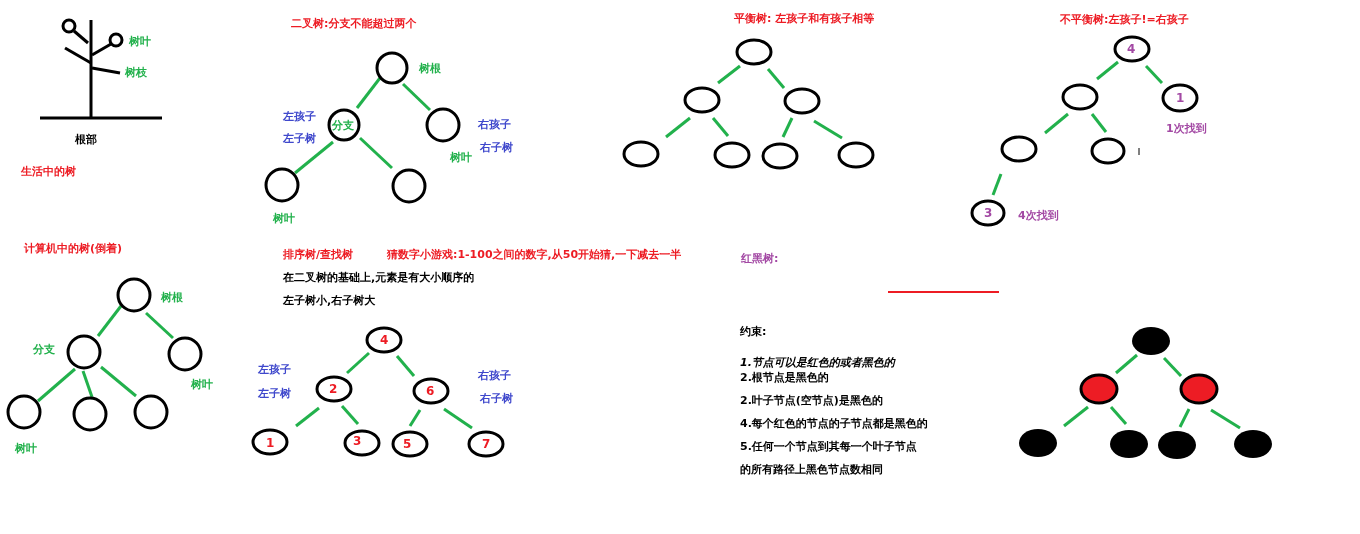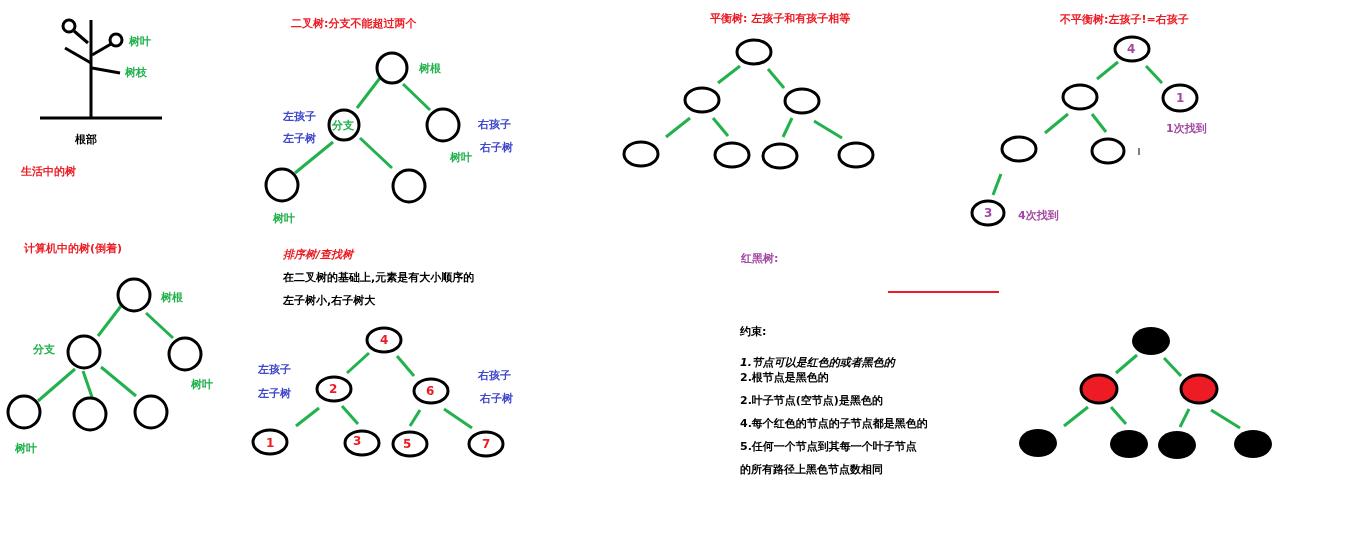--- a/index.html
+++ b/index.html
@@ -158,36 +158,37 @@
   <div class="lbl red" style="left:291px;top:17px;">二叉树:分支不能超过两个</div>
   <div class="lbl green" style="left:419px;top:62px;">树根</div>
   <div class="lbl green" style="left:332px;top:119px;">分支</div>
   <div class="lbl blue" style="left:283px;top:110px;">左孩子</div>
   <div class="lbl blue" style="left:283px;top:132px;">左子树</div>
   <div class="lbl blue" style="left:478px;top:118px;">右孩子</div>
   <div class="lbl blue" style="left:480px;top:141px;">右子树</div>
   <div class="lbl green" style="left:450px;top:151px;">树叶</div>
   <div class="lbl green" style="left:273px;top:212px;">树叶</div>
 
-  <div class="lbl red" style="left:710px;top:12px;text-align:right;">平衡树: 左孩子和有孩子相等</div>
+  <div class="lbl red" style="left:734px;top:12px;text-align:right;">平衡树: 左孩子和有孩子相等</div>
 
   <div class="lbl red" style="left:1060px;top:13px;">不平衡树:左孩子!=右孩子</div>
   <div class="lbl purple nodenum" style="left:1127px;top:43px;">4</div>
   <div class="lbl purple nodenum" style="left:1176px;top:92px;">1</div>
   <div class="lbl purple nodenum" style="left:984px;top:207px;">3</div>
   <div class="lbl purple" style="left:1166px;top:122px;">1次找到</div>
   <div class="lbl purple" style="left:1018px;top:209px;">4次找到</div>
 
   <div class="lbl red" style="left:24px;top:242px;">计算机中的树(倒着)</div>
   <div class="lbl green" style="left:161px;top:291px;">树根</div>
   <div class="lbl green" style="left:33px;top:343px;">分支</div>
   <div class="lbl green" style="left:191px;top:378px;">树叶</div>
   <div class="lbl green" style="left:15px;top:442px;">树叶</div>
 
-  <div class="lbl red" style="left:283px;top:248px;font-style:italic;">排序树/查找树</div>
+  <div class="lbl red" style="left:283px;top:248px;">排序树/查找树</div>
+  <div class="lbl red" style="left:387px;top:248px;">猜数字小游戏:1-100之间的数字,从50开始猜,一下减去一半</div>
   <div class="lbl black" style="left:283px;top:271px;">在二叉树的基础上,元素是有大小顺序的</div>
   <div class="lbl black" style="left:283px;top:294px;">左子树小,右子树大</div>
   <div class="lbl blue" style="left:258px;top:363px;">左孩子</div>
   <div class="lbl blue" style="left:258px;top:387px;">左子树</div>
   <div class="lbl blue" style="left:478px;top:369px;">右孩子</div>
   <div class="lbl blue" style="left:480px;top:392px;">右子树</div>
   <div class="lbl red nodenum" style="left:380px;top:334px;">4</div>
   <div class="lbl red nodenum" style="left:329px;top:383px;">2</div>
   <div class="lbl red nodenum" style="left:426px;top:385px;">6</div>
   <div class="lbl red nodenum" style="left:266px;top:437px;">1</div>

